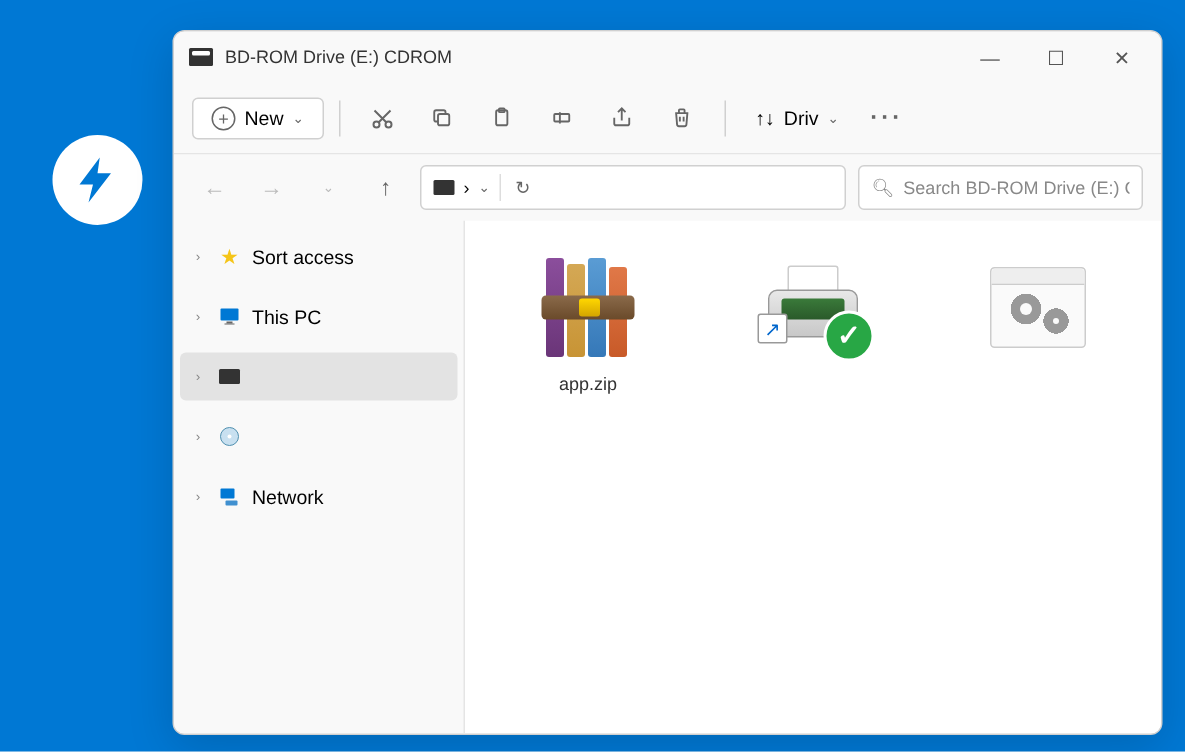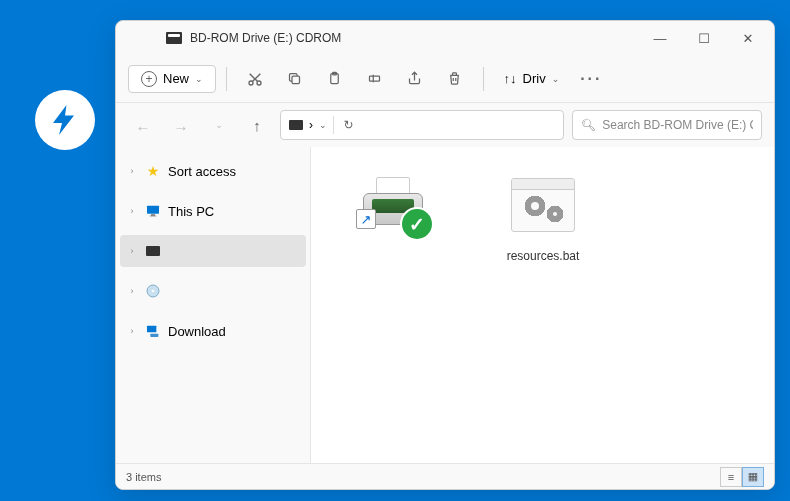--- a/index.html
+++ b/index.html
@@ -4,21 +4,21 @@
 <style>
 * { margin: 0; padding: 0; box-sizing: border-box; font-family: 'Segoe UI', sans-serif; }
 body { width: 790px; height: 501px; background: #0078d4; position: relative; overflow: hidden; }
 
 .desktop-icon { position: absolute; left: 20px; top: 90px; width: 90px; text-align: center; color: white; font-size: 12px; }
 .desktop-icon-img { width: 60px; height: 60px; margin: 0 auto 6px; background: white; border-radius: 50%; display: flex; align-items: center; justify-content: center; }
 .desktop-icon-img svg { width: 36px; height: 36px; }
 
 .explorer-window { position: absolute; left: 115px; top: 20px; width: 660px; height: 470px; background: #f9f9f9; border: 1px solid #d0d0d0; border-radius: 8px; overflow: hidden; display: flex; flex-direction: column; box-shadow: 0 8px 30px rgba(0,0,0,0.15); }
 
-.titlebar { height: 34px; display: flex; align-items: center; padding: 0 4px 0 10px; background: #f9f9f9; margin-left: 40px; }
+.titlebar { height: 34px; display: flex; align-items: center; padding: 0 4px 0 10px; background: #f9f9f9; }
 .titlebar-icon { width: 16px; height: 12px; background: #333; border-radius: 1px; margin-right: 8px; position: relative; }
 .titlebar-icon::after { content: ''; position: absolute; top: 2px; left: 2px; right: 2px; height: 3px; background: #fff; border-radius: 1px; }
 .titlebar-text { font-size: 12px; color: #333; flex: 1; }
 .winbtns { display: flex; }
 .winbtn { width: 44px; height: 30px; display: flex; align-items: center; justify-content: center; font-size: 13px; color: #555; cursor: pointer; }
 
 .toolbar { height: 48px; display: flex; align-items: center; padding: 0 12px; gap: 4px; border-bottom: 1px solid #e5e5e5; background: #f9f9f9; }
 .new-btn { display: flex; align-items: center; gap: 6px; padding: 5px 12px; border-radius: 4px; cursor: pointer; border: 1px solid #d0d0d0; background: white; font-size: 13px; }
 .new-btn .plus { width: 16px; height: 16px; border: 1.5px solid #666; border-radius: 50%; display: flex; align-items: center; justify-content: center; font-size: 12px; color: #666; line-height: 1; }
 .tool-sep { width: 1px; height: 24px; background: #d0d0d0; margin: 0 6px; }
@@ -207,49 +207,54 @@
       </div>
       <div style="height:8px;"></div>
       <div class="nav-item">
         <span class="nav-chev">›</span>
         <span class="nav-icon">
             <svg width="16" height="16" viewBox="0 0 24 24">
               <rect x="3" y="4" width="14" height="10" rx="1" fill="#0078d4"></rect>
               <rect x="8" y="16" width="12" height="5" rx="1" fill="#4090d0"></rect>
             </svg>
           </span>
-        <span>Download</span>
+        <span>Network</span>
       </div>
     </div>
 
     <div class="content">
+      <div class="file-item">
+        <div class="file-icon-wrap">
+          <div class="zip-icon">
+            <div class="zip-book b1"></div>
+              <div class="zip-book b2"></div>
+              <div class="zip-book b3"></div>
+              <div class="zip-book b4"></div>
+            <div class="zip-belt"></div>
+              <div class="zip-buckle"></div>
+          </div>
+        </div>
+        <div class="file-label">app.zip</div>
+      </div>
       <div class="file-item">
         <div class="file-icon-wrap">
           <div class="printer-icon">
             <div class="printer-paper"></div>
               <div class="printer-body"></div>
               <div class="printer-screen"></div>
             <div class="printer-check">✓</div>
             <div class="shortcut-arrow">↗</div>
           </div>
         </div>
       </div>
       <div class="file-item">
         <div class="file-icon-wrap">
           <div class="bat-icon">
             <div class="gear g1"></div>
               <div class="gear g2"></div>
           </div>
         </div>
-        <div class="file-label">resources.bat</div>
-      </div>
-    </div>
-  </div>
-
-  <div class="statusbar">
-    <span class="status-text">3 items</span>
-    <div class="view-btns">
-      <div class="view-btn">≡</div>
-      <div class="view-btn active">▦</div>
-    </div>
-  </div>
+      </div>
+    </div>
+  </div>
+
 
 </div>
 
 </body></html>

